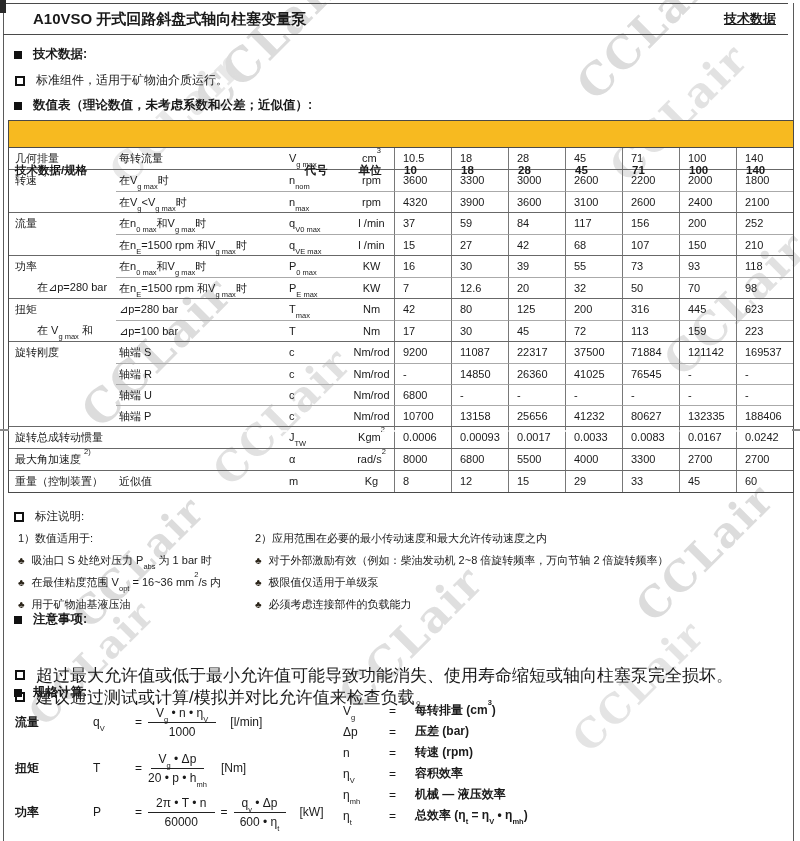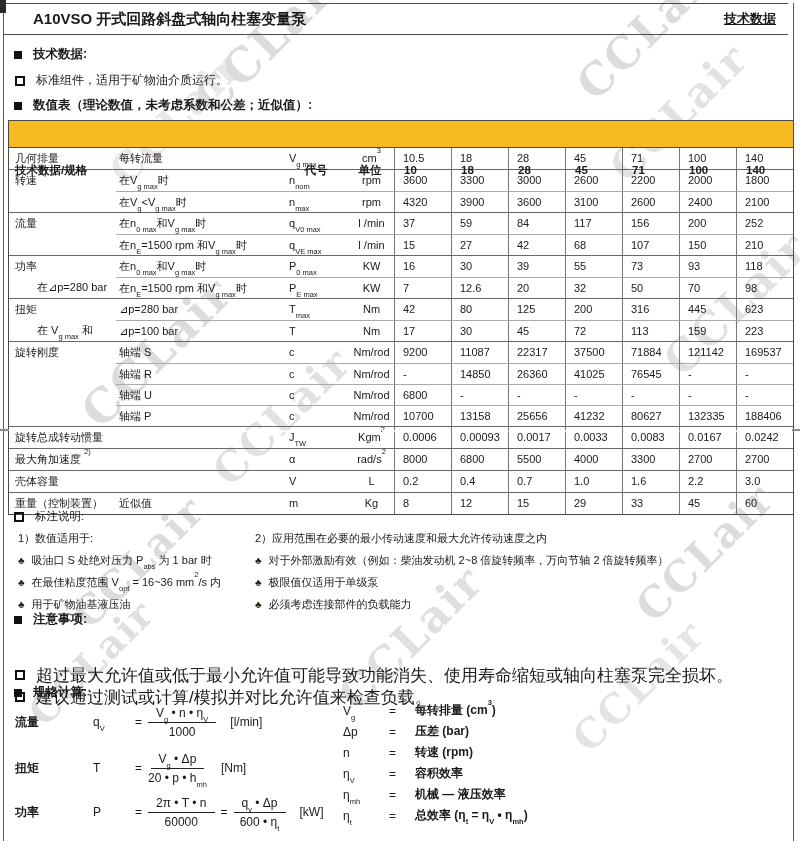--- a/index.html
+++ b/index.html
@@ -312,33 +312,20 @@
           <div class="c c4"><span>rad/s</span><sup>2</sup></div>
           <div class="c cv">8000</div>
           <div class="c cv">6800</div>
           <div class="c cv">5500</div>
           <div class="c cv">4000</div>
           <div class="c cv">3300</div>
           <div class="c cv">2700</div>
           <div class="c cv">2700</div>
         </div>
         <div class="grid trow sep-full">
-          <div class="c c1"><span>壳体容量</span></div>
-          <div class="c c2"></div>
-          <div class="c c3"><span>V</span></div>
-          <div class="c c4"><span>L</span></div>
-          <div class="c cv">0.2</div>
-          <div class="c cv">0.4</div>
-          <div class="c cv">0.7</div>
-          <div class="c cv">1.0</div>
-          <div class="c cv">1.6</div>
-          <div class="c cv">2.2</div>
-          <div class="c cv">3.0</div>
-        </div>
-        <div class="grid trow sep-full">
           <div class="c c1"><span>重量（控制装置）</span></div>
           <div class="c c2"><span>近似值</span></div>
           <div class="c c3"><span>m</span></div>
           <div class="c c4"><span>Kg</span></div>
           <div class="c cv">8</div>
           <div class="c cv">12</div>
           <div class="c cv">15</div>
           <div class="c cv">29</div>
           <div class="c cv">33</div>
           <div class="c cv">45</div>

